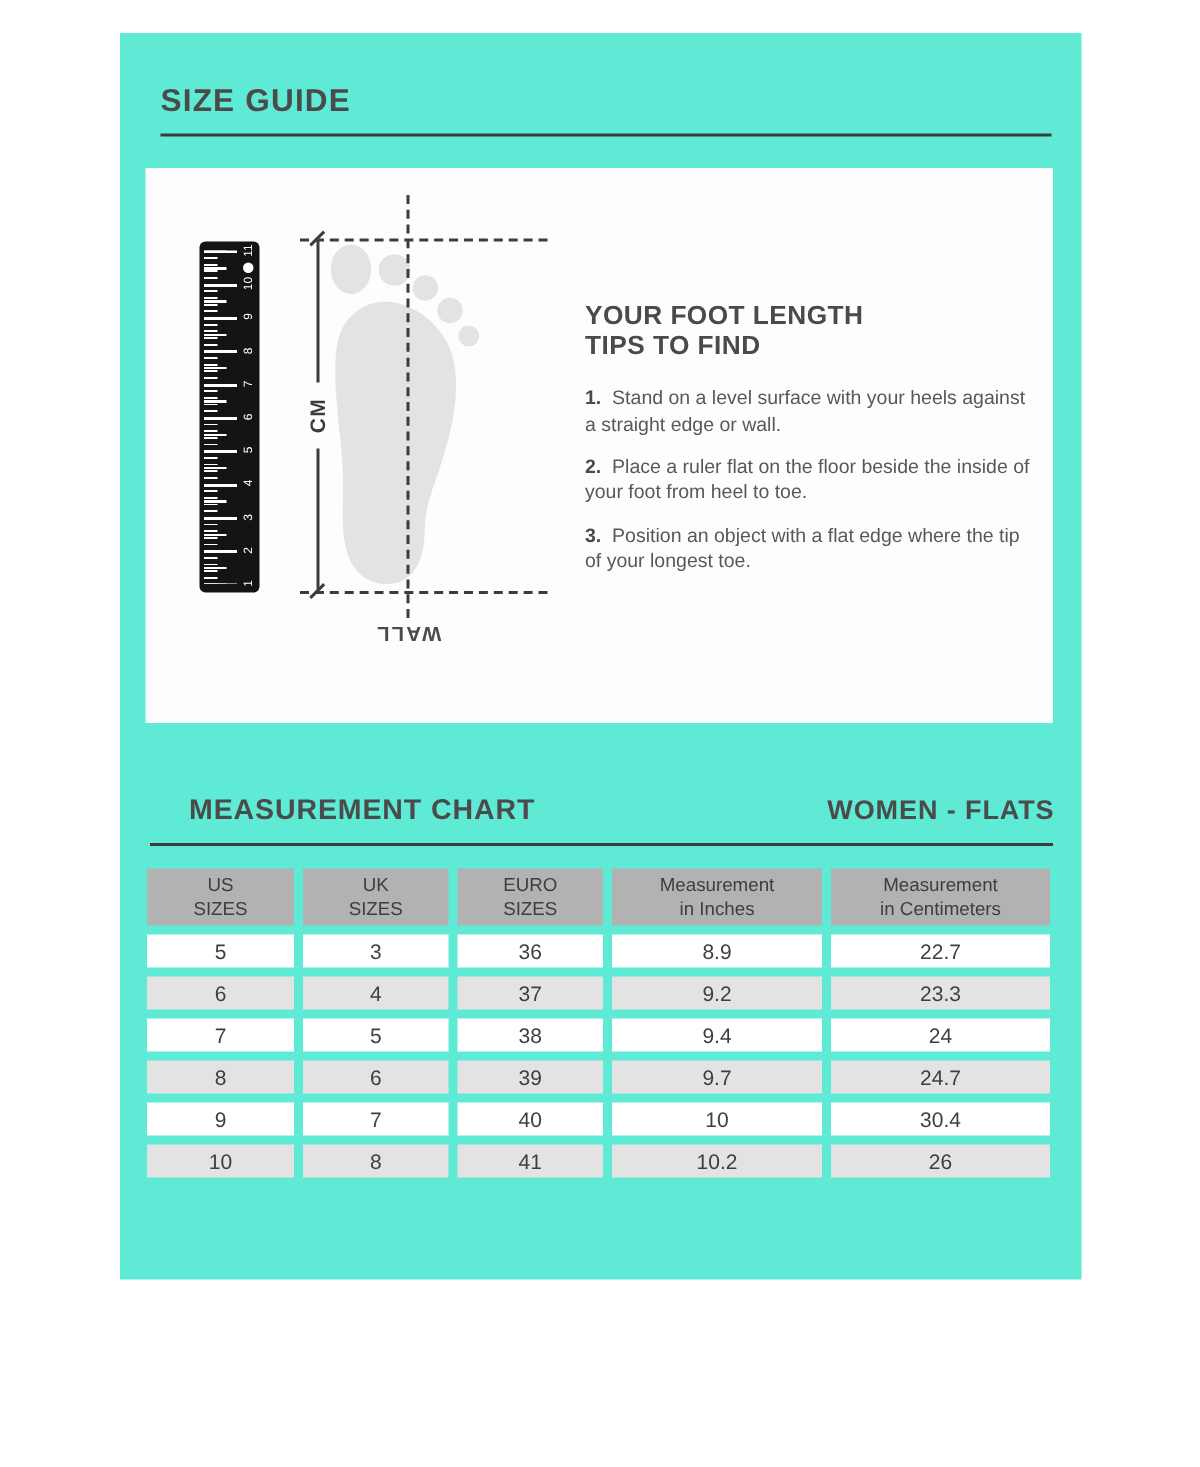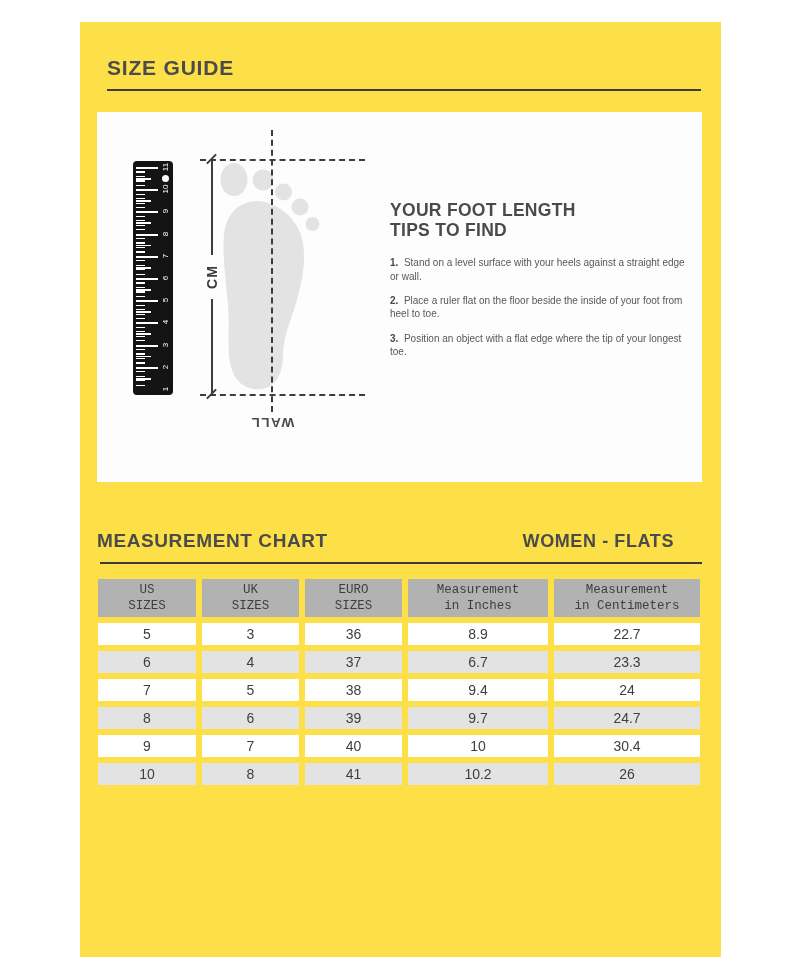--- a/index.html
+++ b/index.html
@@ -1,18 +1,18 @@
 <!DOCTYPE html>
 <html><head>
 <meta charset="utf-8">
 <style>
   * { margin:0; padding:0; box-sizing:border-box; }
   html,body { width:800px; height:978px; background:#ffffff; font-family:"Liberation Sans", sans-serif; }
 
-  .panel { position:absolute; left:80px; top:22px; width:641px; height:935px; background:#fde047; }
+  .panel { position:absolute; left:80px; top:22px; width:641px; height:831px; background:#5eead4; }
 
   .page-title { position:absolute; left:27px; top:34px; font-size:21px; font-weight:bold;
                 letter-spacing:0.8px; color:#4b4b4b; }
   .title-rule { position:absolute; left:27px; top:67px; width:594px; height:2px; background:#3c3c3c; }
 
   
   .illus { position:absolute; left:17px; top:90px; width:605px; height:370px; background:#fdfdfd; }
 
   
   .ruler { position:absolute; left:36px; top:49px; width:40px; height:234px; background:#141414; border-radius:4px; }
@@ -44,35 +44,35 @@
             border-left:2px dashed #3c3c3c; z-index:3; }
 
   .foot { position:absolute; left:123px; top:51px; width:100px; height:235px; z-index:1; }
 
   .wall { position:absolute; left:135px; top:303px; width:80px; text-align:center;
           transform:rotate(180deg); font-size:13.5px; font-weight:bold; letter-spacing:1.5px; color:#4a4a4a; }
 
   
   .tips { position:absolute; left:293px; top:88px; width:298px; }
   .tips-title { font-size:17.5px; font-weight:bold; letter-spacing:0.3px; color:#4a4a4a; line-height:1.15; }
-  .tip { margin-top:11px; font-size:10px; color:#57585a; line-height:1.34; }
+  .tip { margin-top:11px; font-size:13px; color:#57585a; line-height:1.34; }
   .tip b { color:#4a4a4a; }
 
   
-  .chart-head { position:absolute; left:17px; top:508px; width:577px;
+  .chart-head { position:absolute; left:46px; top:508px; width:577px;
                 display:flex; justify-content:space-between; align-items:baseline; }
   .chart-title { font-size:19px; font-weight:bold; letter-spacing:0.6px; color:#4b4b4b; }
   .chart-cat   { font-size:18px; font-weight:bold; letter-spacing:0.6px; color:#4b4b4b; }
   .chart-rule  { position:absolute; left:20px; top:540px; width:602px; height:2px; background:#3c3c3c; }
 
   table.size-table { position:absolute; left:12px; top:551px; width:614px;
                      border-collapse:separate; border-spacing:6px; table-layout:fixed; }
   .size-table th { background:#b2b2b2; color:#3e3e3e; font-weight:normal;
                    font-size:12.5px; line-height:16px; height:38px; text-align:center; vertical-align:middle; }
-  .size-table th span { display:block;font-family:Liberation Mono, monospace; }
+  .size-table th span { display:block; }
   .size-table td { height:22px; font-size:14px; color:#3e3e3e; text-align:center; vertical-align:middle; }
   .size-table tr.odd  td { background:#ffffff; }
   .size-table tr.even td { background:#e3e3e3; }
 </style>
 </head>
 <body>
 
 <div class="panel">
 
   <div class="page-title">SIZE GUIDE</div>
@@ -183,21 +183,21 @@
         <td>5</td>
         <td>3</td>
         <td>36</td>
         <td>8.9</td>
         <td>22.7</td>
       </tr>
       <tr class="even">
         <td>6</td>
         <td>4</td>
         <td>37</td>
-        <td>6.7</td>
+        <td>9.2</td>
         <td>23.3</td>
       </tr>
       <tr class="odd">
         <td>7</td>
         <td>5</td>
         <td>38</td>
         <td>9.4</td>
         <td>24</td>
       </tr>
       <tr class="even">

